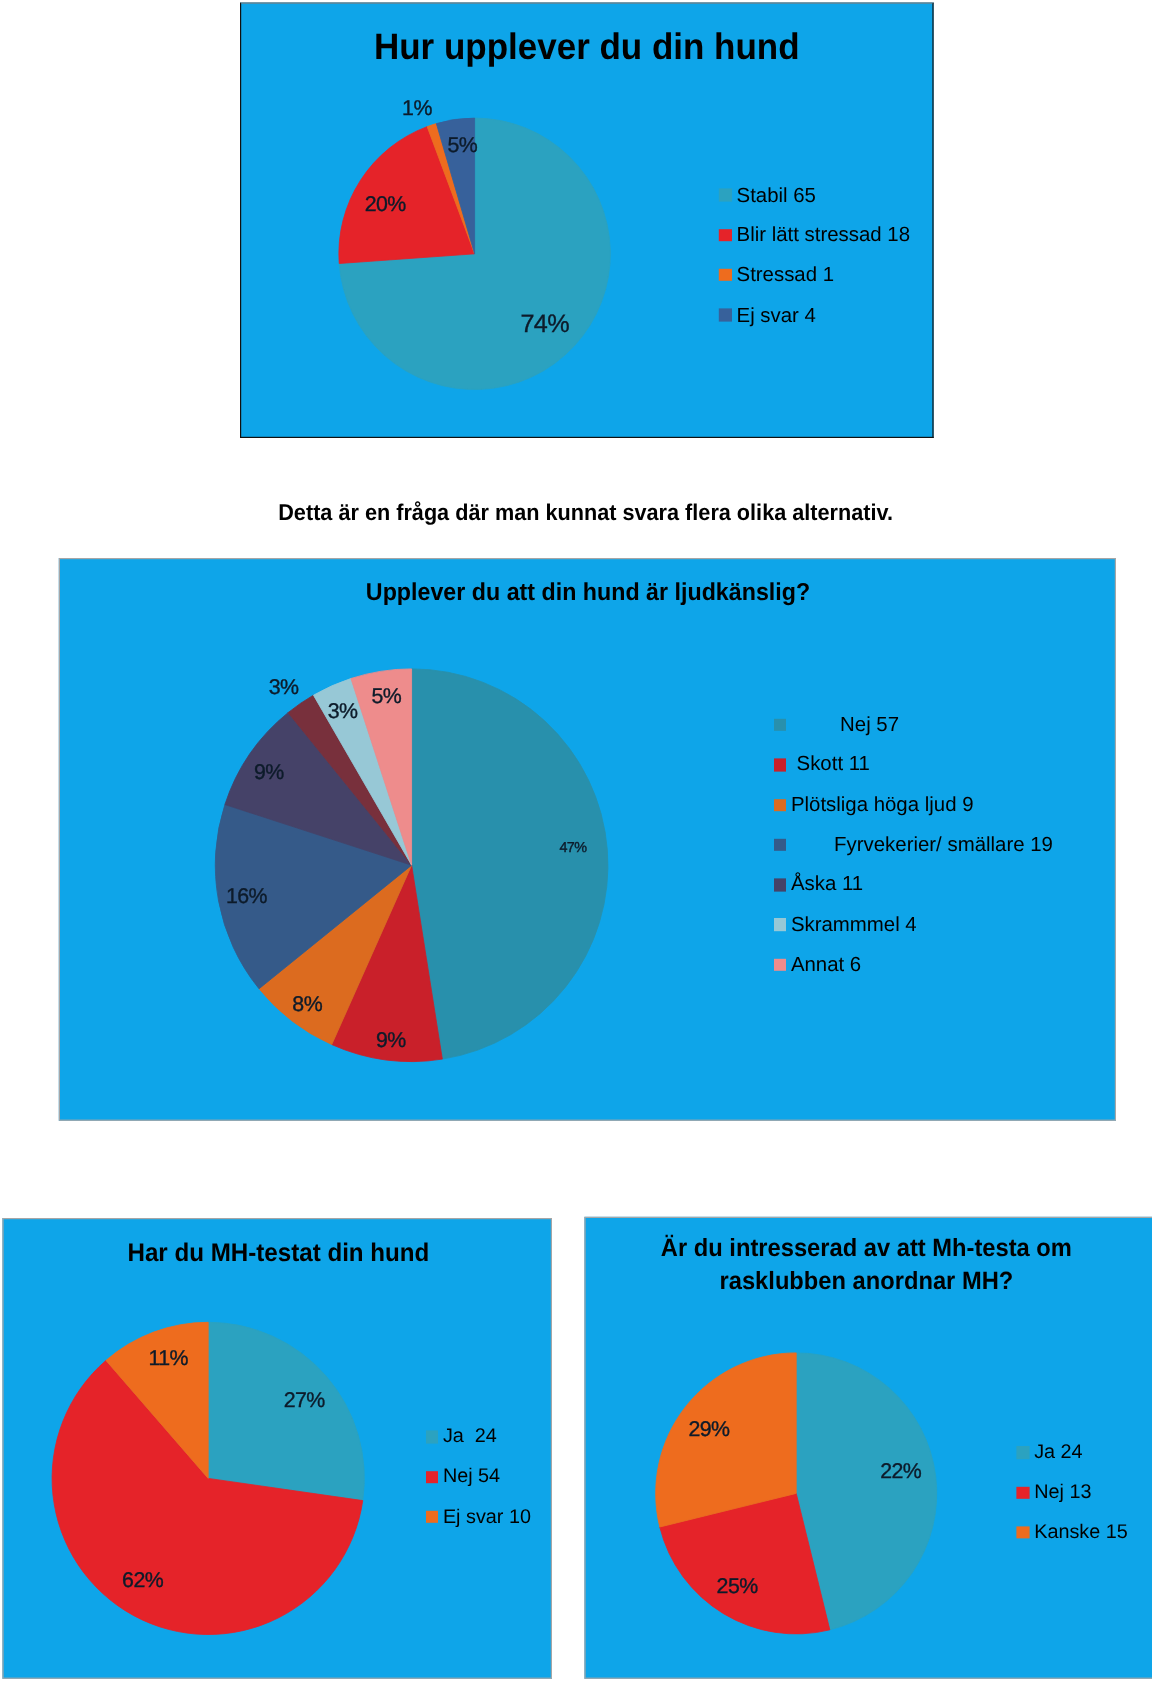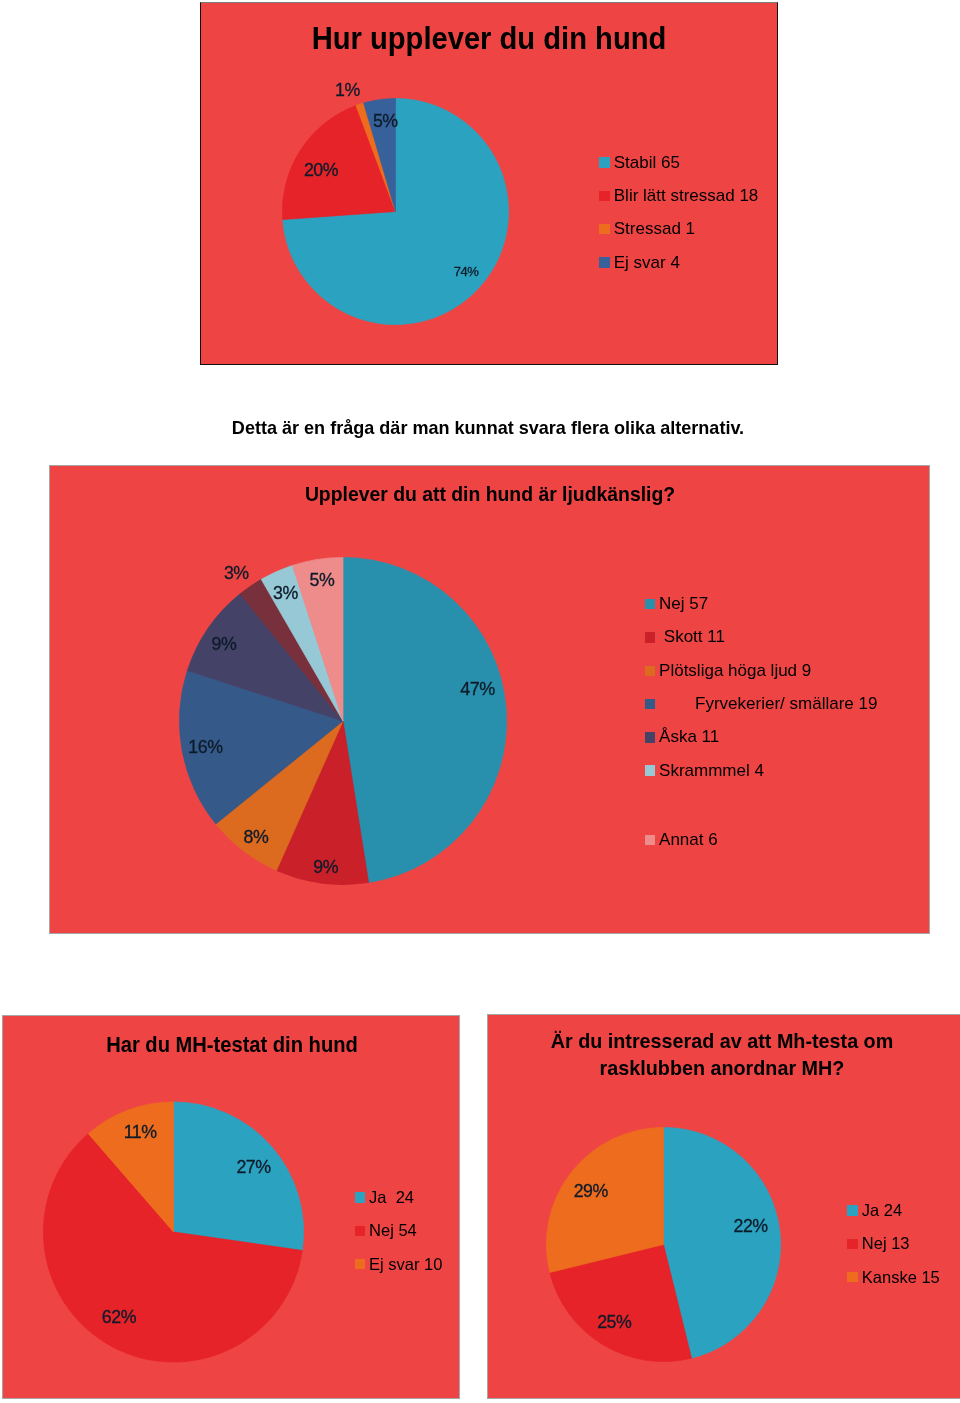--- a/index.html
+++ b/index.html
@@ -1,18 +1,18 @@
 <!DOCTYPE html>
 <html><head>
 <meta charset="utf-8">
 <style>
   html,body{margin:0;padding:0;background:#fff;}
   body{width:960px;height:1403px;position:relative;
        font-family:"Liberation Sans",sans-serif;overflow:hidden;-webkit-font-smoothing:antialiased;will-change:transform;}
-  .chartbox{position:absolute;background:#ef4444;box-sizing:border-box;
+  .chartbox{position:absolute;background:#0ea5e9;box-sizing:border-box;
             border:1px solid #a6a6a6;}
   .chartbox.dark{border:1.5px solid #101010;border-top:1px solid #7b7b7b;}
   .ctitle{position:absolute;text-align:center;font-weight:bold;color:#000;
           line-height:1.28;}
   .legend{position:absolute;}
   .legrow{display:flex;align-items:center;}
   .swatch{display:inline-block;flex:0 0 auto;}
   .legtext{color:#000;white-space:pre;}
   .plabel{position:absolute;color:#0d1b2a;font-weight:normal;text-align:center;
           white-space:nowrap;transform:translate(-50%,-50%);letter-spacing:-0.45px;
@@ -24,21 +24,21 @@
 <body>
 
 <div class="chartbox dark" style="left:200px;top:2px;width:578px;height:363px;">
   <div class="ctitle" style="left:-1px;top:16px;width:578px;font-size:30.7px;transform:scaleX(0.95);">Hur upplever du din hund</div>
   <svg style="position:absolute;left:0;top:0;" width="420" height="363">
       <path fill="#2BA2C0" stroke="#2BA2C0" stroke-width="0.7" d="M 194.5 208.5 L 194.50 95.40 A 113.1 113.1 0 1 1 81.69 216.57 Z"></path>
       <path fill="#E52329" stroke="#E52329" stroke-width="0.7" d="M 194.5 208.5 L 81.69 216.57 A 113.1 113.1 0 0 1 154.98 102.53 Z"></path>
       <path fill="#EE6C1E" stroke="#EE6C1E" stroke-width="0.7" d="M 194.5 208.5 L 154.98 102.53 A 113.1 113.1 0 0 1 162.64 99.98 Z"></path>
       <path fill="#37619B" stroke="#37619B" stroke-width="0.7" d="M 194.5 208.5 L 162.64 99.98 A 113.1 113.1 0 0 1 194.50 95.40 Z"></path>
     </svg>
-  <div class="plabel" style="left:265px;top:268px;font-size:13px;">74%</div>
+  <div class="plabel" style="left:253px;top:268px;font-size:21px;">74%</div>
   <div class="plabel" style="left:120px;top:167px;font-size:17.8px;">20%</div>
   <div class="plabel" style="left:146.5px;top:87px;font-size:17.8px;">1%</div>
   <div class="plabel" style="left:184.3px;top:118px;font-size:17.8px;">5%</div>
   <div class="legend" style="left:398.2px;top:143px;font-size:17px;">
       <div class="legrow" style="height: 33.3px;">
         <span class="swatch" style="width: 10.4px; height: 10.4px; margin-right: 4.2px; background: rgb(43, 162, 192);"></span>
         <span class="legtext">Stabil 65</span>
       </div>
       <div class="legrow" style="height: 33.3px;">
         <span class="swatch" style="width: 10.4px; height: 10.4px; margin-right: 4.2px; background: rgb(229, 35, 41);"></span>
@@ -62,30 +62,30 @@
   <svg style="position:absolute;left:0;top:0;" width="520" height="468">
       <path fill="#2890AC" stroke="#2890AC" stroke-width="0.7" d="M 293 255 L 293.00 91.40 A 163.6 163.6 0 0 1 318.59 416.59 Z"></path>
       <path fill="#C9202A" stroke="#C9202A" stroke-width="0.7" d="M 293 255 L 318.59 416.59 A 163.6 163.6 0 0 1 226.46 404.46 Z"></path>
       <path fill="#DC6B1F" stroke="#DC6B1F" stroke-width="0.7" d="M 293 255 L 226.46 404.46 A 163.6 163.6 0 0 1 165.86 357.96 Z"></path>
       <path fill="#355A89" stroke="#355A89" stroke-width="0.7" d="M 293 255 L 165.86 357.96 A 163.6 163.6 0 0 1 137.41 204.44 Z"></path>
       <path fill="#454268" stroke="#454268" stroke-width="0.7" d="M 293 255 L 137.41 204.44 A 163.6 163.6 0 0 1 190.04 127.86 Z"></path>
       <path fill="#78303C" stroke="#78303C" stroke-width="0.7" d="M 293 255 L 190.04 127.86 A 163.6 163.6 0 0 1 211.20 113.32 Z"></path>
       <path fill="#97C8D6" stroke="#97C8D6" stroke-width="0.7" d="M 293 255 L 211.20 113.32 A 163.6 163.6 0 0 1 242.44 99.41 Z"></path>
       <path fill="#EE8C8C" stroke="#EE8C8C" stroke-width="0.7" d="M 293 255 L 242.44 99.41 A 163.6 163.6 0 0 1 293.00 91.40 Z"></path>
     </svg>
-  <div class="plabel" style="left:427.5px;top:223px;font-size:18px;text-align:right;">47%</div>
+  <div class="plabel" style="left:427.5px;top:240px;font-size:12px;text-align:right;">47%</div>
   <div class="plabel" style="left:275.7px;top:401px;font-size:17.8px;">9%</div>
   <div class="plabel" style="left:206px;top:370.6px;font-size:17.8px;">8%</div>
   <div class="plabel" style="left:155.4px;top:281px;font-size:17.8px;">16%</div>
   <div class="plabel" style="left:174px;top:178px;font-size:17.8px;">9%</div>
   <div class="plabel" style="left:186.3px;top:107.2px;font-size:17.8px;">3%</div>
   <div class="plabel" style="left:235.5px;top:127.3px;font-size:17.8px;">3%</div>
   <div class="plabel" style="left:272px;top:114px;font-size:17.8px;">5%</div>
   <div class="legend" style="left:594.5px;top:121.5px;font-size:17px;">
-      <div class="legrow" style="height: 33.3px;">
+      <div class="legrow" style="height: 33.3px; gap: 41px;">
         <span class="swatch" style="width: 10.4px; height: 10.4px; margin-right: 4.2px; background: rgb(40, 144, 172);"></span>
         <span class="legtext">Nej 57</span>
       </div>
       <div class="legrow" style="height: 33.3px;">
         <span class="swatch" style="width: 10.4px; height: 10.4px; margin-right: 4.2px; background: rgb(201, 32, 42);"></span>
         <span class="legtext"> Skott 11</span>
       </div>
       <div class="legrow" style="height: 33.3px;">
         <span class="swatch" style="width: 10.4px; height: 10.4px; margin-right: 4.2px; background: rgb(220, 107, 31);"></span>
         <span class="legtext">Plötsliga höga ljud 9</span>
@@ -95,21 +95,21 @@
         <span class="legtext">Fyrvekerier/ smällare 19</span>
       </div>
       <div class="legrow" style="height: 33.3px;">
         <span class="swatch" style="width: 10.4px; height: 10.4px; margin-right: 4.2px; background: rgb(69, 66, 104);"></span>
         <span class="legtext">Åska 11</span>
       </div>
       <div class="legrow" style="height: 33.3px;">
         <span class="swatch" style="width: 10.4px; height: 10.4px; margin-right: 4.2px; background: rgb(151, 200, 214);"></span>
         <span class="legtext">Skrammmel 4</span>
       </div>
-      <div class="legrow" style="height: 33.3px; margin-top: 36px;">
+      <div class="legrow" style="height: 33.3px;">
         <span class="swatch" style="width: 10.4px; height: 10.4px; margin-right: 4.2px; background: rgb(238, 140, 140);"></span>
         <span class="legtext">Annat 6</span>
       </div>
     </div>
 </div>
 
 <div class="chartbox" style="left:2px;top:1015px;width:458px;height:384px;">
   <div class="ctitle" style="left:0;top:15px;width:458px;font-size:21.2px;transform:scaleX(0.95);">Har du MH-testat din hund</div>
   <svg style="position:absolute;left:0;top:0;" width="330" height="384">
       <path fill="#2BA2C0" stroke="#2BA2C0" stroke-width="0.7" d="M 170.5 216 L 170.50 85.90 A 130.1 130.1 0 0 1 299.28 234.52 Z"></path>

